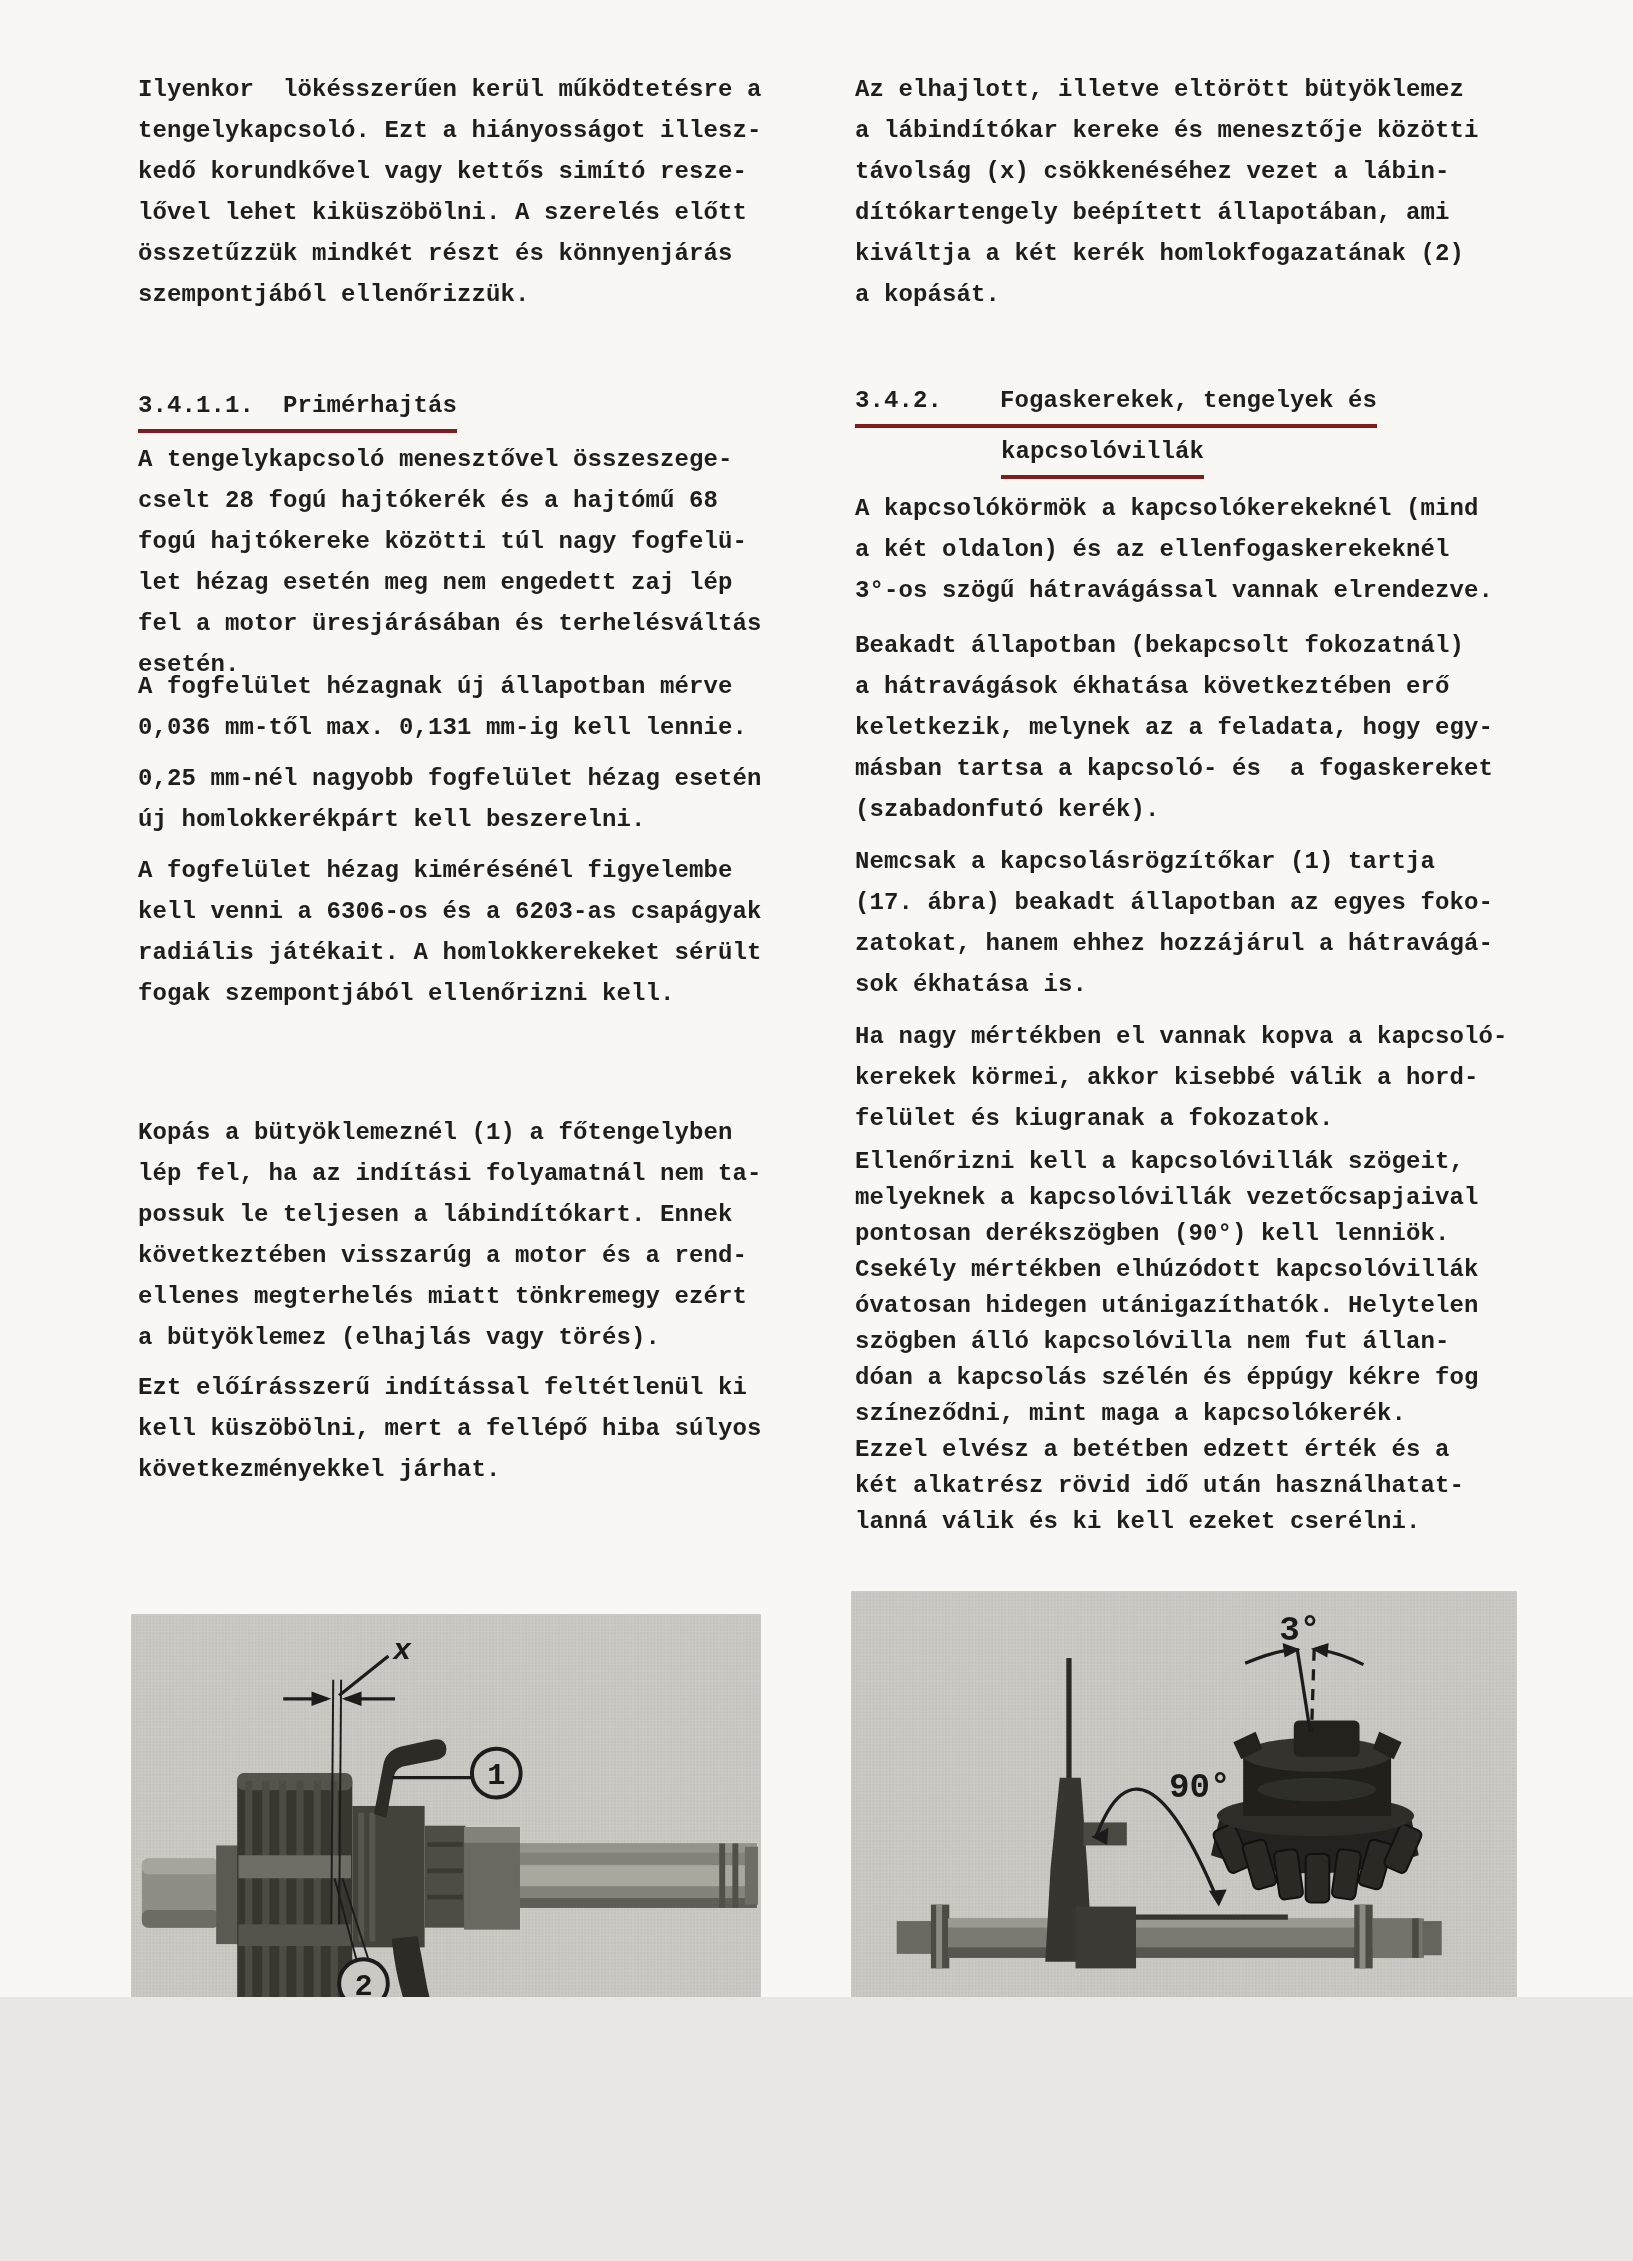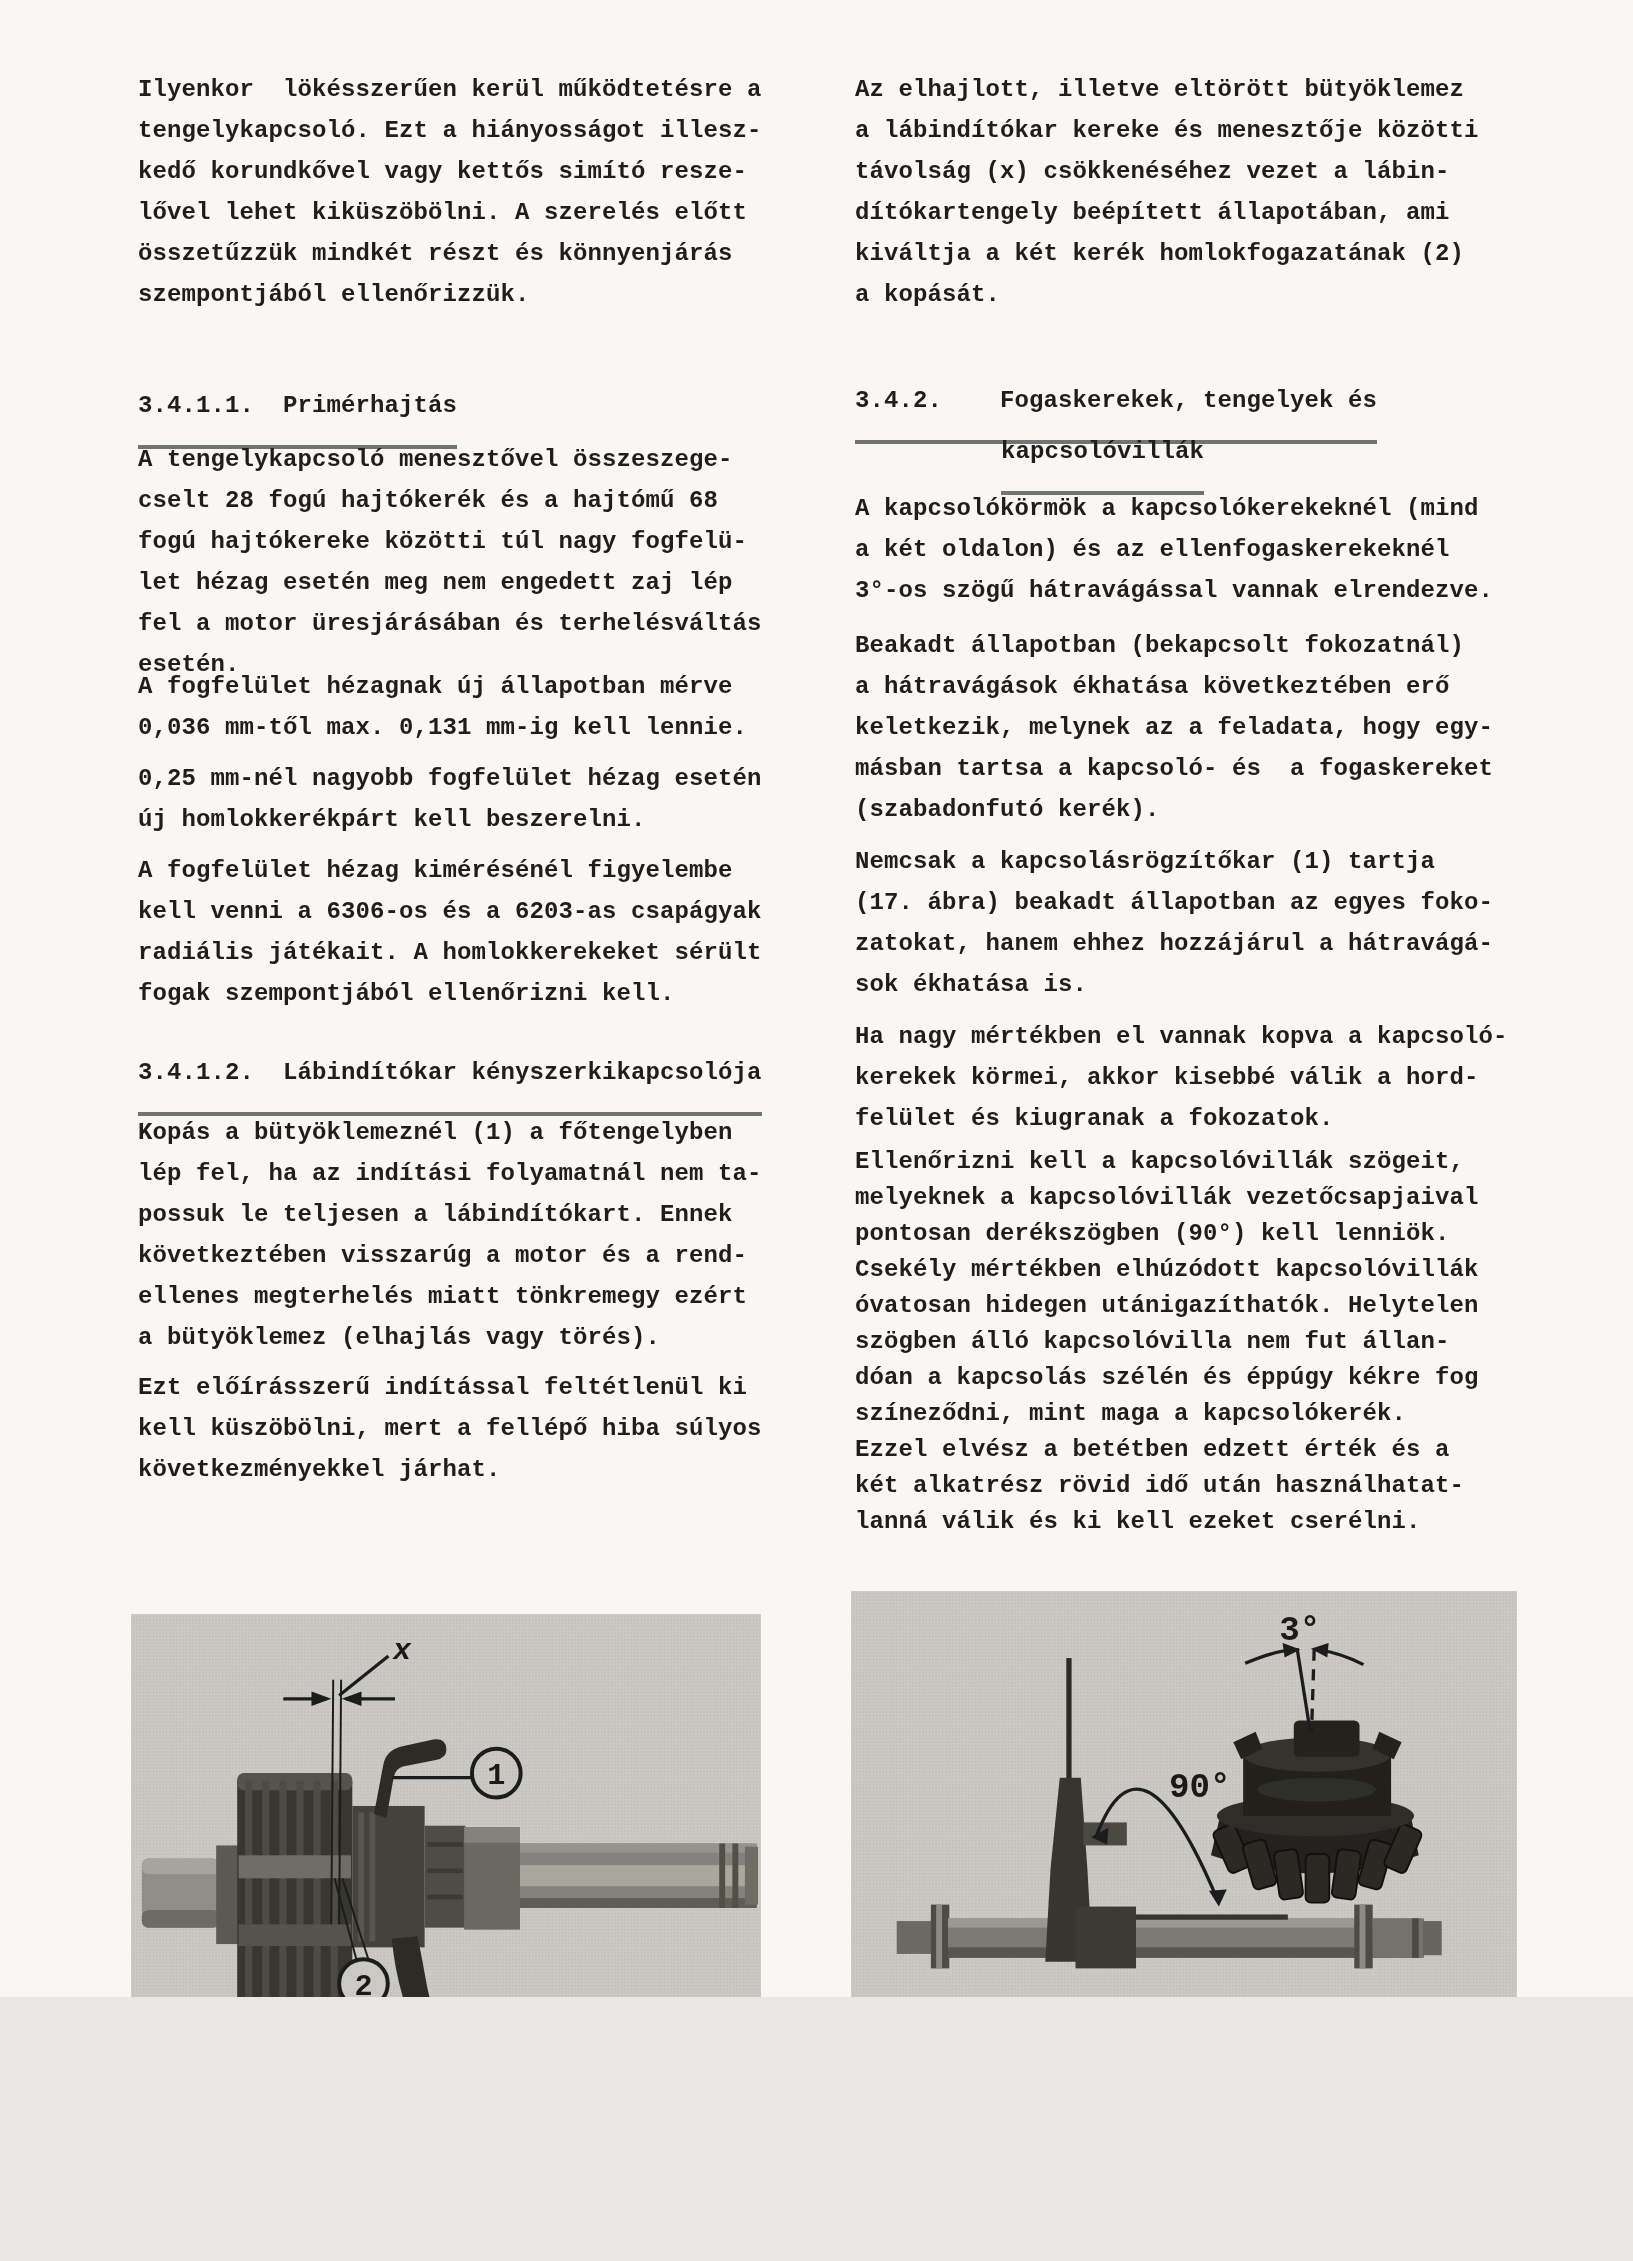--- a/index.html
+++ b/index.html
@@ -8,22 +8,22 @@
     font-family:"Liberation Mono","DejaVu Sans Mono",monospace;
     color:#1f1e1c;overflow:hidden;
   }
   .block{
     position:absolute;white-space:pre-wrap;
     font-size:24px;line-height:41px;font-weight:700;letter-spacing:0.1px;
   }
   .tight{line-height:36px;}
   .heading{position:absolute;font-size:24px;line-height:41px;font-weight:700;letter-spacing:0.1px;}
   .heading .u{
-    display:inline-block;border-bottom:4px solid #737373;
-    padding-bottom:19px;white-space:pre;
+    display:inline-block;border-bottom:4px solid #7f1d1d;
+    padding-bottom:3px;white-space:pre;
   }
   .caption{position:absolute;font-size:20px;font-weight:700;white-space:pre;letter-spacing:0.1px;}
   .pagenum{position:absolute;font-size:33px;font-weight:400;}
   .photo{
     position:absolute;background:#cac9c4;
     background-image:radial-gradient(rgba(40,40,35,.06) 0.7px, transparent 0.7px);
     background-size:3.3px 3.3px;
     box-shadow:0 0 0 0.7px #b8b7b2;
   }
   .photo svg{display:block;}
@@ -56,23 +56,20 @@
 0,036 mm-től max. 0,131 mm-ig kell lennie.</div>
 
   <div class="block" style="left:138px;top:758px;width:648px">0,25 mm-nél nagyobb fogfelület hézag esetén
 új homlokkerékpárt kell beszerelni.</div>
 
   <div class="block" style="left:138px;top:850px;width:648px">A fogfelület hézag kimérésénél figyelembe
 kell venni a 6306-os és a 6203-as csapágyak
 radiális játékait. A homlokkerekeket sérült
 fogak szempontjából ellenőrizni kell.</div>
 
-  <div class="heading" style="left:138px;top:1052px">
-    <span class="u">3.4.1.2.  Lábindítókar kényszerkikapcsolója</span>
-  </div>
 
   <div class="block" style="left:138px;top:1112px;width:648px">Kopás a bütyöklemeznél (1) a főtengelyben
 lép fel, ha az indítási folyamatnál nem ta-
 possuk le teljesen a lábindítókart. Ennek
 következtében visszarúg a motor és a rend-
 ellenes megterhelés miatt tönkremegy ezért
 a bütyöklemez (elhajlás vagy törés).</div>
 
   <div class="block" style="left:138px;top:1367px;width:648px">Ezt előírásszerű indítással feltétlenül ki
 kell küszöbölni, mert a fellépő hiba súlyos

